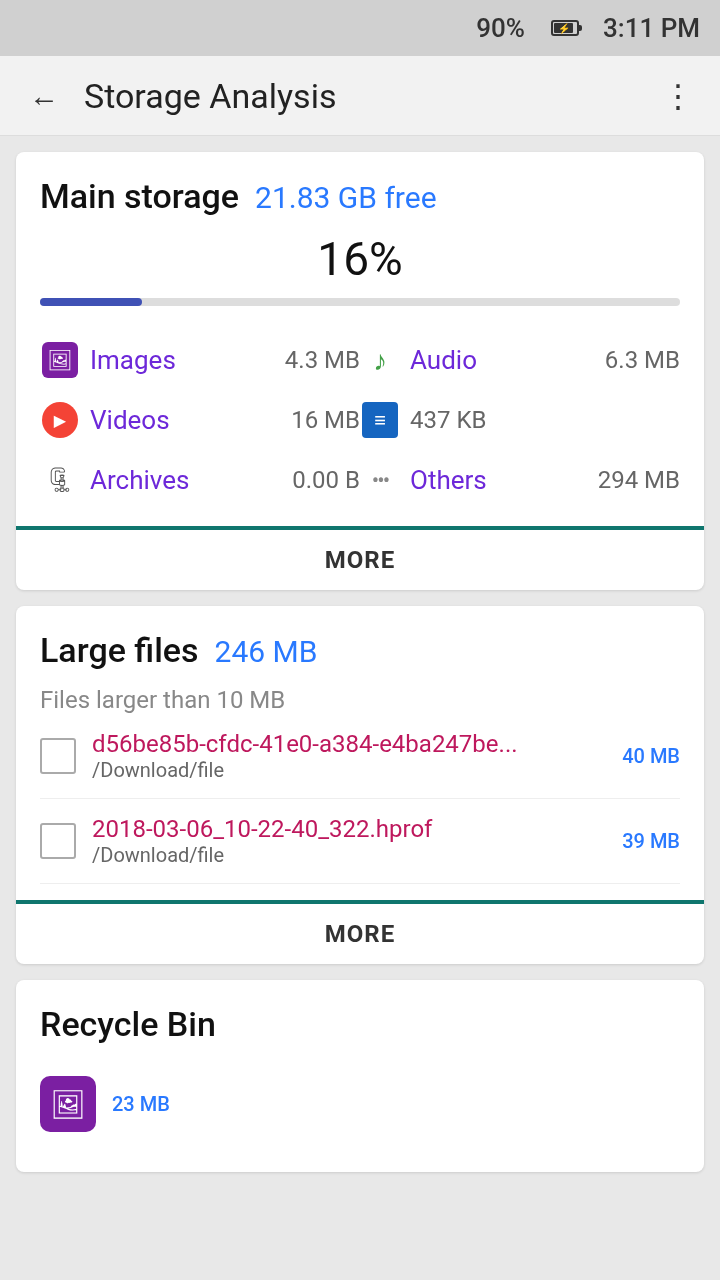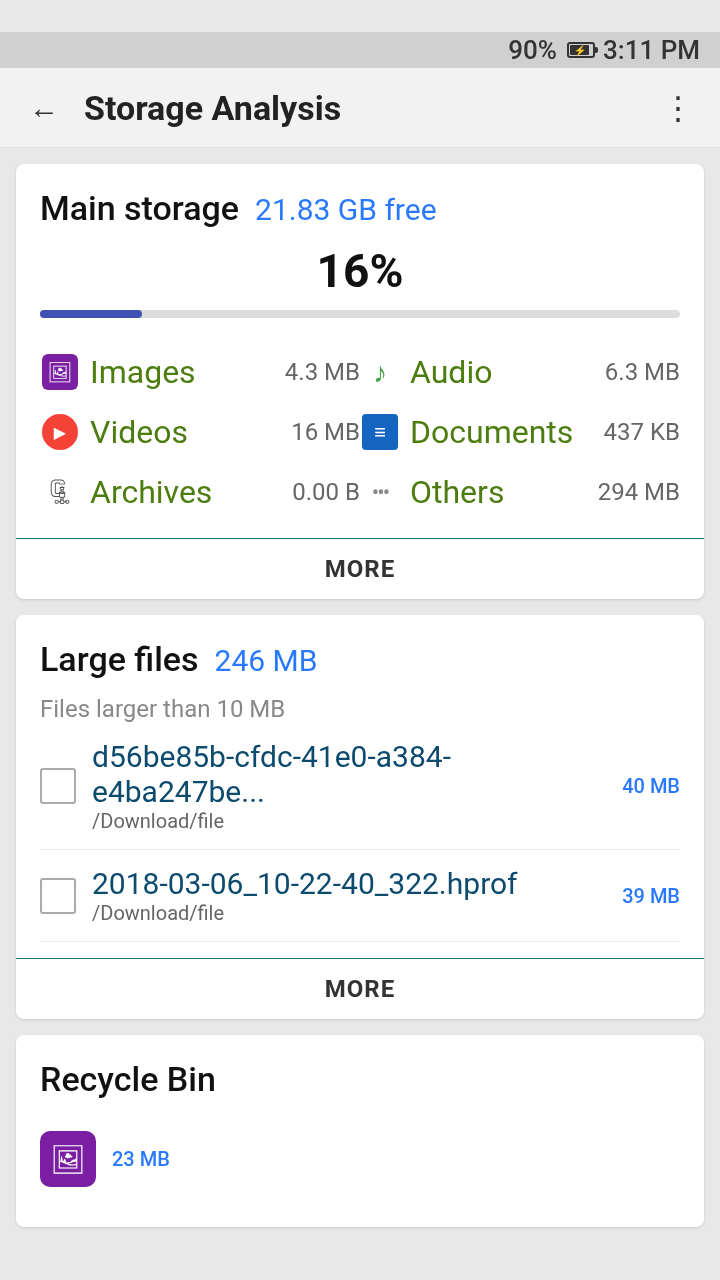--- a/index.html
+++ b/index.html
@@ -8,27 +8,26 @@
       width: 720px;
       min-height: 1280px;
       background: #e8e8e8;
       font-family: 'Roboto', Arial, sans-serif;
       font-size: 16px;
     }
 
     
     .status-bar {
       background: #d0d0d0;
-      height: 36px;
+      height: 56px;
       display: flex;
       align-items: center;
       justify-content: flex-end;
       padding: 0 20px;
-      gap: 8px;
-      margin-top: 32px;
+      gap: 24px;
     }
     .status-bar-text {
       font-size: 26px;
       color: #333;
       font-weight: 500;
     }
     .battery-icon {
       display: inline-block;
       width: 28px;
       height: 16px;
@@ -83,21 +82,21 @@
       justify-content: center;
       cursor: pointer;
     }
     .back-arrow {
       font-size: 30px;
       color: #333;
     }
     .app-bar-title {
       flex: 1;
       font-size: 34px;
-      font-weight: 700;
+      font-weight: 400;
       color: #222;
       margin-left: 16px;
     }
     .more-button {
       width: 48px;
       height: 48px;
       display: flex;
       align-items: center;
       justify-content: center;
       cursor: pointer;
@@ -138,21 +137,21 @@
       color: #111;
     }
     .card-subtitle {
       font-size: 30px;
       color: #2979ff;
     }
 
     .percentage {
       text-align: center;
       font-size: 46px;
-      font-weight: 700;
+      font-weight: 400;
       color: #111;
       margin-bottom: 12px;
     }
 
     .progress-bar-container {
       width: 100%;
       height: 8px;
       background: #ddd;
       border-radius: 4px;
       margin-bottom: 24px;
@@ -178,37 +177,37 @@
     .category-icon {
       width: 40px;
       height: 40px;
       display: flex;
       align-items: center;
       justify-content: center;
       flex-shrink: 0;
     }
     .category-name {
       flex: 1;
-      font-size: 32px;
-      color: #4d7c0f;
+      font-size: 26px;
+      color: #6d28d9;
     }
     .category-size {
       font-size: 24px;
       color: #666;
       text-align: right;
     }
 
     
     .more-btn {
       display: flex;
       align-items: center;
       justify-content: center;
       padding: 16px;
       cursor: pointer;
-      border-top: 1px solid #0f766e;
+      border-top: 4px solid #0f766e;
       margin: 16px -24px -24px;
     }
     .more-btn-text {
       font-size: 24px;
       font-weight: 700;
       color: #333;
       letter-spacing: 1px;
     }
 
     
@@ -233,22 +232,22 @@
       height: 36px;
       border: 2px solid #aaa;
       border-radius: 3px;
       flex-shrink: 0;
     }
 
     .file-info {
       flex: 1;
     }
     .file-name {
-      font-size: 30px;
-      color: #0c4a6e;
+      font-size: 24px;
+      color: #be185d;
     }
     .file-path {
       font-size: 20px;
       color: #666;
     }
     .file-size {
       font-size: 20px;
       color: #2979ff;
       font-weight: 500;
       white-space: nowrap;
@@ -388,21 +387,20 @@
         <div class="category-icon">
           <div class="icon-videos">▶</div>
         </div>
         <span class="category-name">Videos</span>
         <span class="category-size">16 MB</span>
       </div>
       <div class="category-row">
         <div class="category-icon">
           <div class="icon-documents">≡</div>
         </div>
-        <span class="category-name">Documents</span>
         <span class="category-size">437 KB</span>
       </div>
 
       <div class="category-row">
         <div class="category-icon">
           <div class="icon-archives">🗜</div>
         </div>
         <span class="category-name">Archives</span>
         <span class="category-size">0.00 B</span>
       </div>

